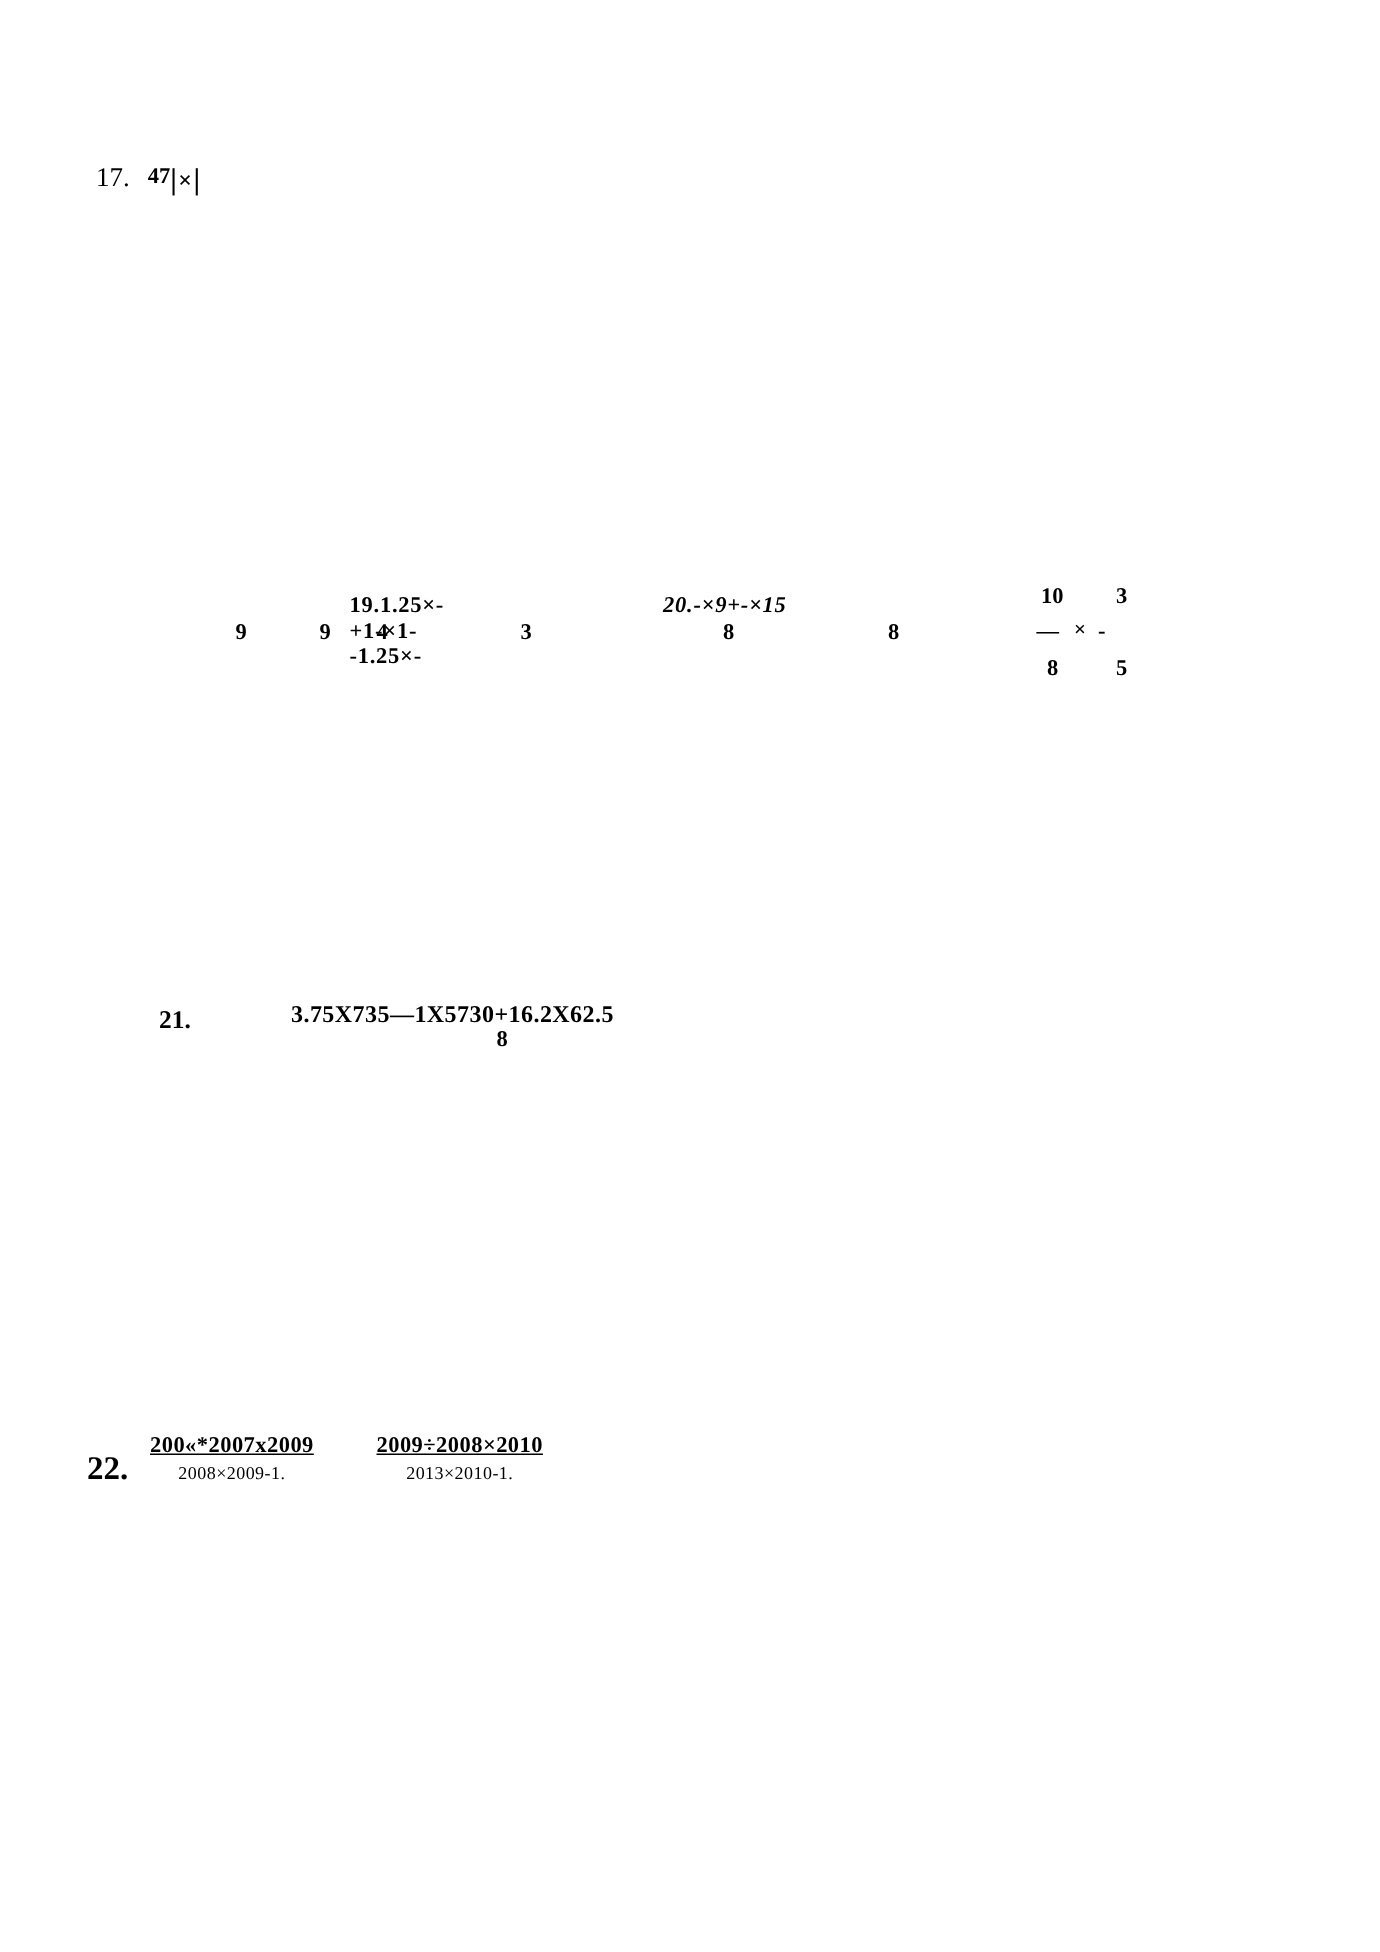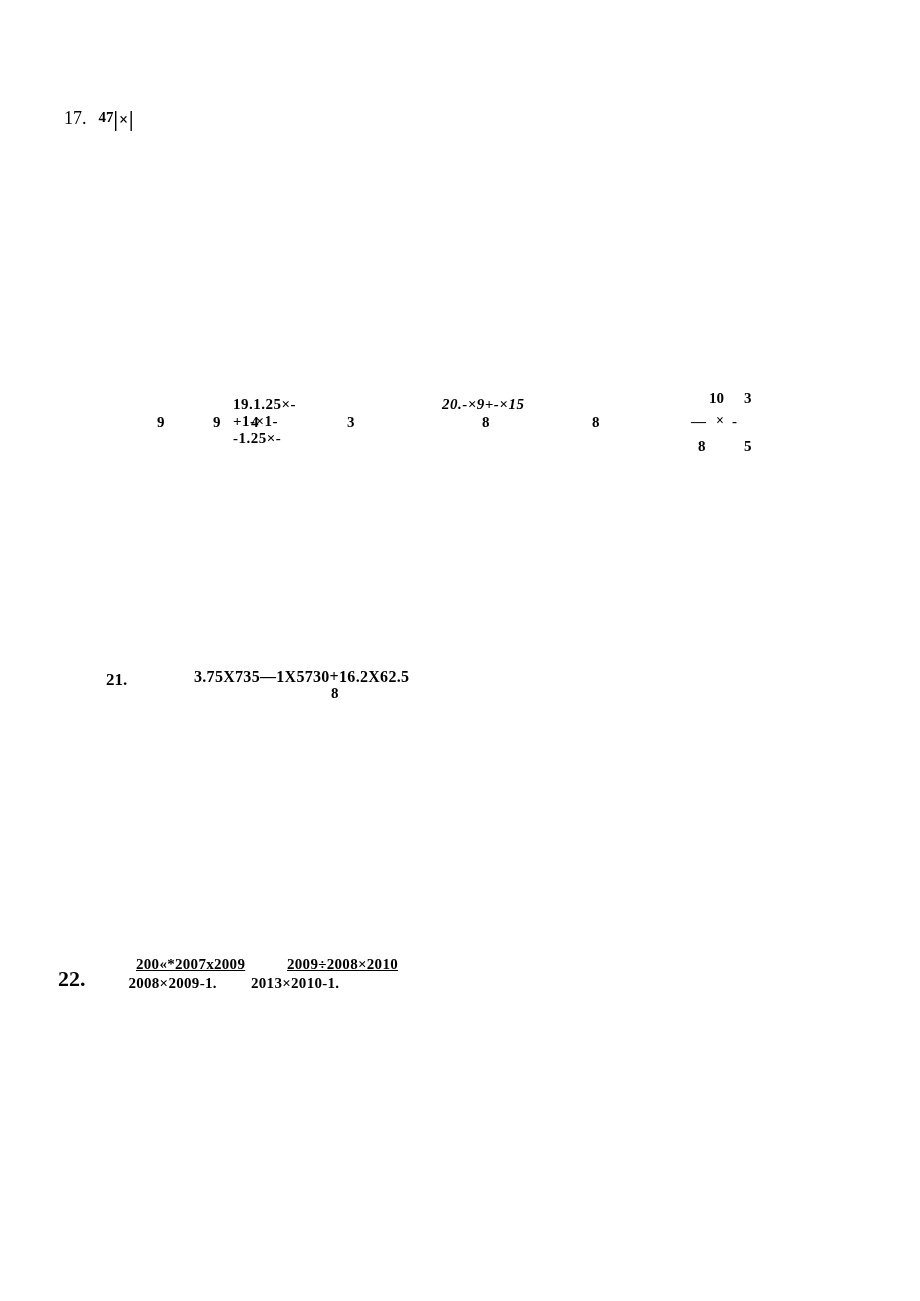--- a/index.html
+++ b/index.html
@@ -118,21 +118,20 @@
       position: absolute;
       top: 390px;
       left: 694px;
       font-size: 15px;
       font-weight: bold;
     }
     .frac-group .top-10 {
       position: absolute;
       left: 0;
       top: 0;
-      margin-left: 15px;
     }
     .frac-group .top-3 {
       position: absolute;
       left: 50px;
       top: 0;
     }
     .frac-group .mid-line {
       position: absolute;
       left: -3px;
       top: 23px;
@@ -201,32 +200,31 @@
     .frac1 {
       position: absolute;
       left: 42px;
       top: 0;
       text-align: center;
     }
     .frac2 {
       position: absolute;
       left: 193px;
       top: 0;
-      text-align: left;
+      text-align: center;
     }
     .frac-top {
       font-size: 15px;
       font-weight: bold;
       text-decoration: underline;
       letter-spacing: 0.3px;
-      margin-left: 36px;
     }
     .frac-bot {
-      font-size: 15px;
-      font-weight: bold;
+      font-size: 12px;
+      font-weight: normal;
       letter-spacing: 0.3px;
       margin-top: 2px;
     }
   </style>
 </head>
 <body>
 
 <div class="problem-17">
   <span class="num">17.</span>
   <span class="expr">

